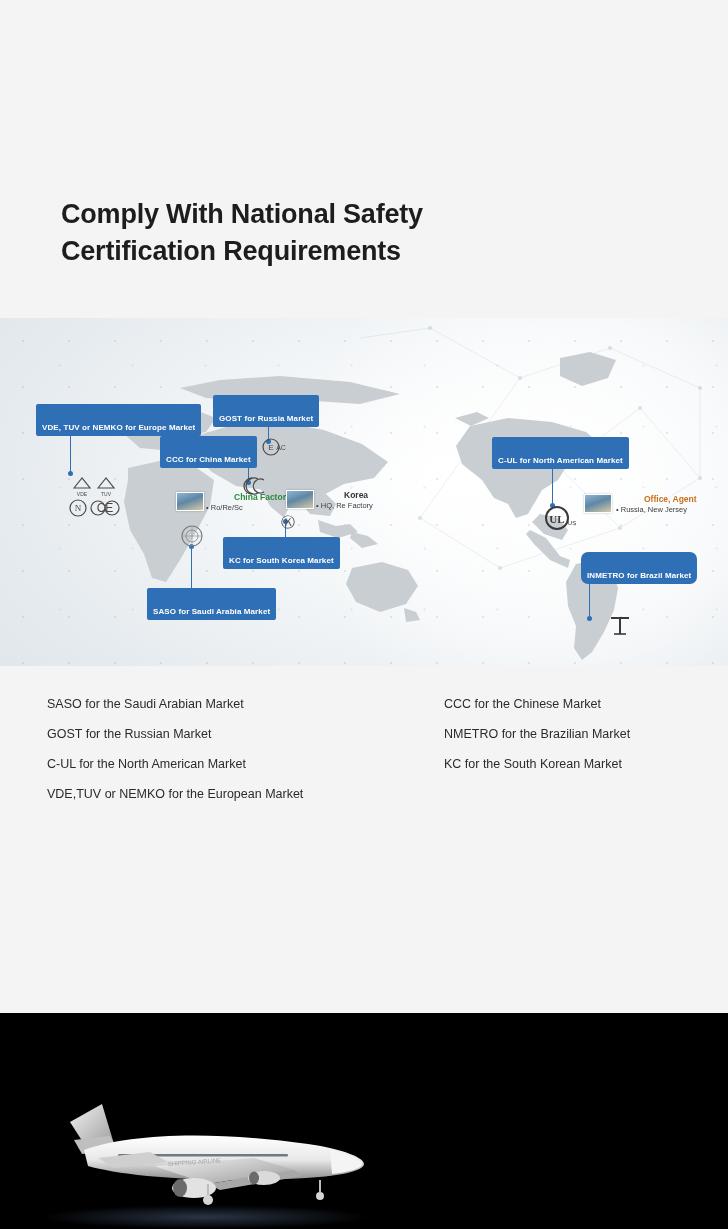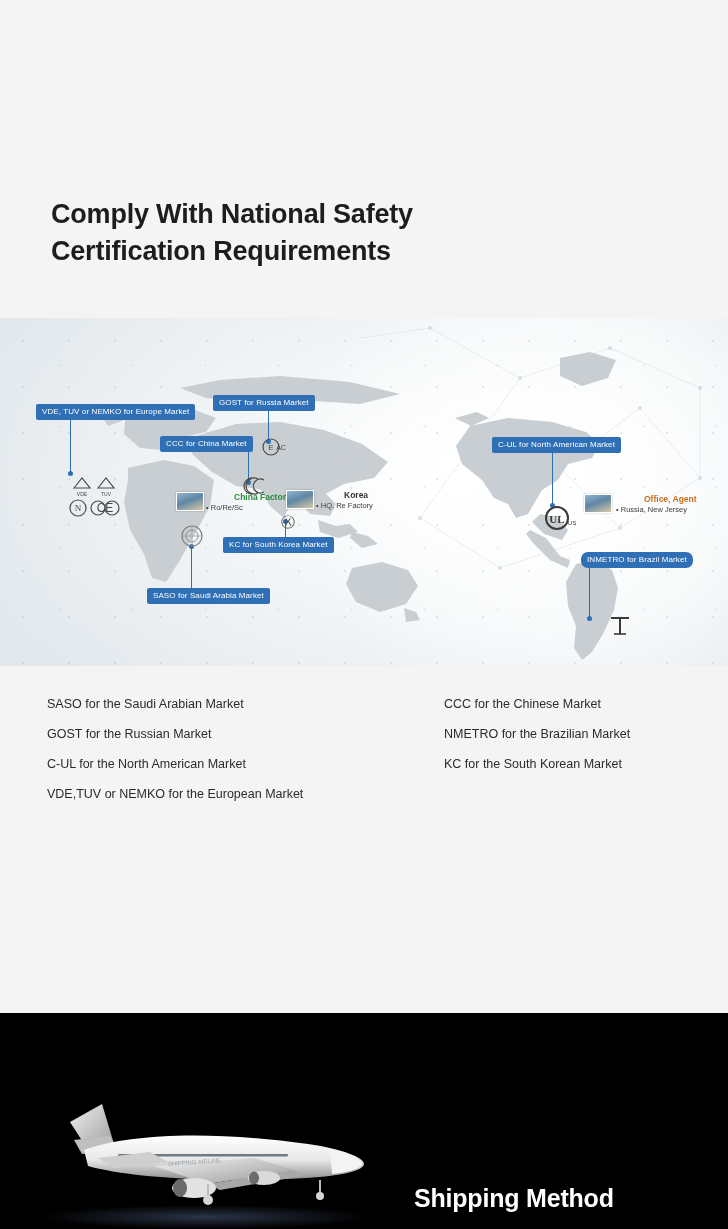--- a/index.html
+++ b/index.html
@@ -8,21 +8,21 @@
     height: 1229px;
     font-family: "Liberation Sans", sans-serif;
     background: #f4f4f4;
     overflow: hidden;
   }
   .page { position: relative; width: 728px; height: 1229px; background: #f4f4f4; }
 
   
   .heading-block {
     position: absolute;
-    left: 4px; top: 0; width: 623px; height: 318px;
+    left: 14px; top: 0; width: 623px; height: 318px;
     background: #f4f4f4;
   }
   .heading {
     position: absolute;
     left: 47px; top: 196px;
     width: 620px;
     font-size: 27px;
     font-weight: bold;
     line-height: 1.36;
     color: #1d1d1d;
@@ -59,23 +59,23 @@
 
   
   .world { position: absolute; left: 0; top: 0; width: 728px; height: 348px; }
 
   
   .lbl {
     position: absolute;
     background: #2f6fb5;
     color: #ffffff;
     font-size: 8px;
-    font-weight: normal;
+    font-weight: bold;
     line-height: 1;
-    padding: 4px 6px 4px 6px;
+    padding: 20px 6px 4px 6px;
     border-radius: 2px;
     white-space: nowrap;
     z-index: 8;
     letter-spacing: .1px;
   }
   .pin-line { position: absolute; background: #2f6fb5; width: 1px; z-index: 7; }
   .pin-dot {
     position: absolute; width: 5px; height: 5px; border-radius: 50%;
     background: #2f6fb5; z-index: 8;
   }
@@ -361,15 +361,14 @@
     <g stroke="#bdbdbd" stroke-width="2" fill="none">
       <path d="M150 92 L150 104"></path>
       <path d="M262 88 L262 100"></path>
     </g>
     <circle cx="150" cy="108" r="5" fill="#d6d6d6"></circle>
     <circle cx="262" cy="104" r="4" fill="#d6d6d6"></circle>
 
     <text x="110" y="74" font-size="6" fill="#9aa2aa" font-family="Liberation Sans, sans-serif" transform="rotate(-4 110 74)">SHIPPING AIRLINE</text>
   </svg>
 
-  <div class="shipping-title">Shipping Method</div>
 
 </div>
 
 </body></html>

